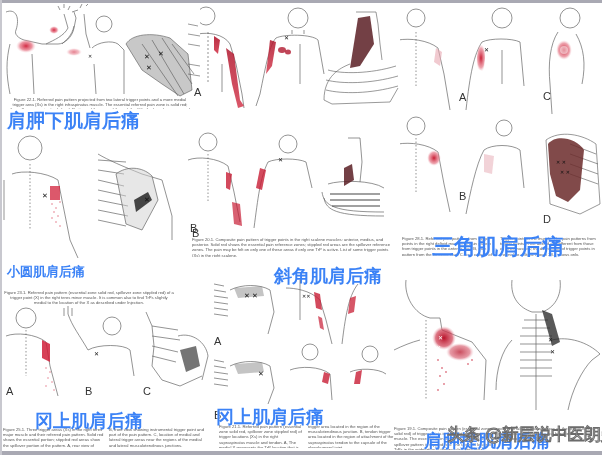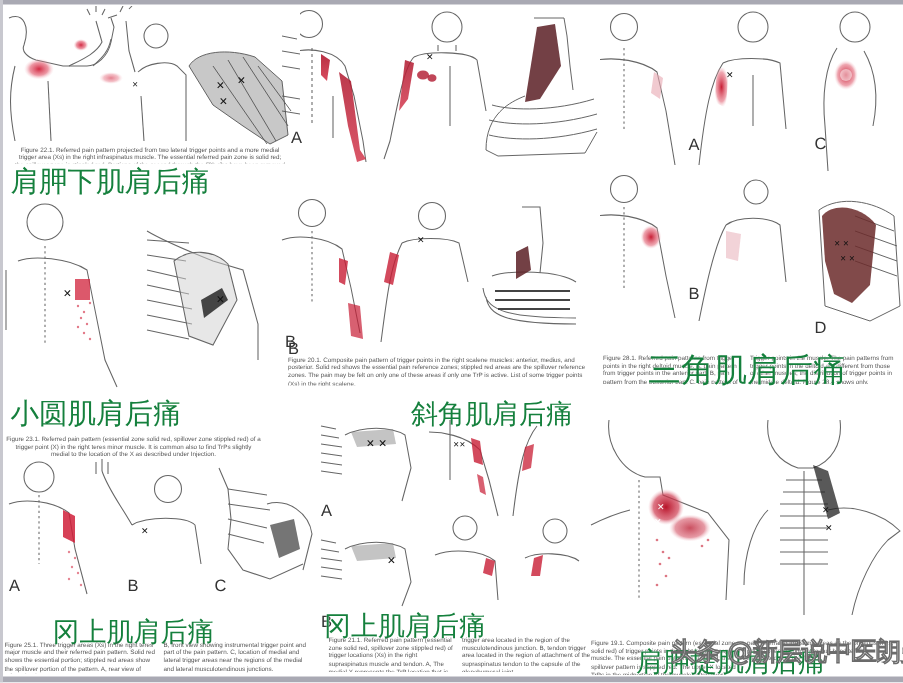--- a/index.html
+++ b/index.html
@@ -11,23 +11,23 @@
   }
   .frame-top { position: absolute; left: 0; top: 0; width: 602px; height: 3px; background: #a9a9b3; }
   .frame-bottom { position: absolute; left: 0; top: 451px; width: 602px; height: 4px; background: #a9a9b3; }
   .frame-left { position: absolute; left: 0; top: 0; width: 2px; height: 455px; background: #c8c8cf; }
 
   .fig { position: absolute; }
   .fig svg { display: block; }
 
   .label-cn {
     position: absolute;
-    color: #15803d;
+    color: #3b82f6;
     font-family: "DejaVu Sans", sans-serif;
-    font-weight: normal;
+    font-weight: bold;
     white-space: nowrap;
     letter-spacing: 0px;
     text-shadow: 0 0 1px #ffffff;
   }
   .fig-letter {
     position: absolute;
     font-family: "Liberation Sans", sans-serif;
     font-size: 11px;
     color: #333;
   }
@@ -217,21 +217,21 @@
         <circle cx="58" cy="72" r="0.8"></circle>
       <circle cx="54" cy="92" r="0.8"></circle>
         <circle cx="58" cy="96" r="0.8"></circle>
     </g>
     <text x="40" y="68" font-size="7" fill="#111">✕</text>
     <path d="M132,70 L146,62 L150,70 L134,82 Z" fill="#444"></path>
     <text x="142" y="72" font-size="7" fill="#111">✕</text>
   </svg>
   <span class="fig-letter" style="left:190px;top:97px;">B</span>
 </div>
-<div class="label-cn" style="left:7px;top:263px;font-size:19px;">小圆肌肩后痛</div>
+<div class="label-cn" style="left:7px;top:263px;font-size:13px;">小圆肌肩后痛</div>
 <div class="caption" style="left:4px;top:290px;width:170px;height:16px;text-align:center;">Figure 23.1. Referred pain pattern (essential zone solid red, spillover zone stippled red) of a trigger point (X) in the right teres minor muscle. It is common also to find TrPs slightly medial to the location of the X as described under Injection.</div>
 
 <div class="fig" style="left:184px;top:132px;">
   <svg width="216" height="96" viewBox="0 0 216 96">
     <g fill="none" stroke="#666" stroke-width="0.7">
       <circle cx="24" cy="10" r="9"></circle>
       <path d="M4,28 C14,24 34,26 44,34 L50,60 L56,90"></path>
       <path d="M24,22 L24,70" stroke-dasharray="1.5,2"></path>
       <circle cx="104" cy="12" r="9"></circle>
       <path d="M84,30 C92,26 114,26 122,30 L128,56"></path>

